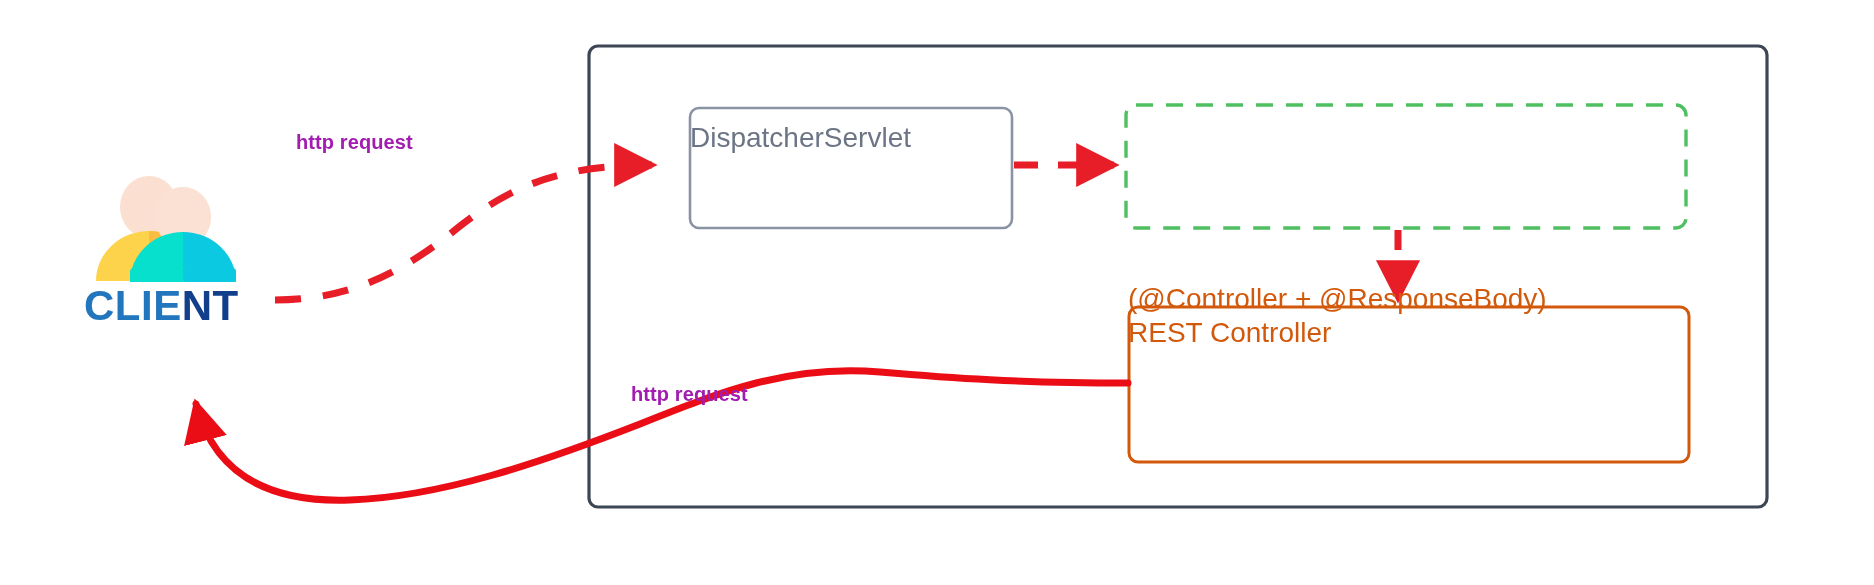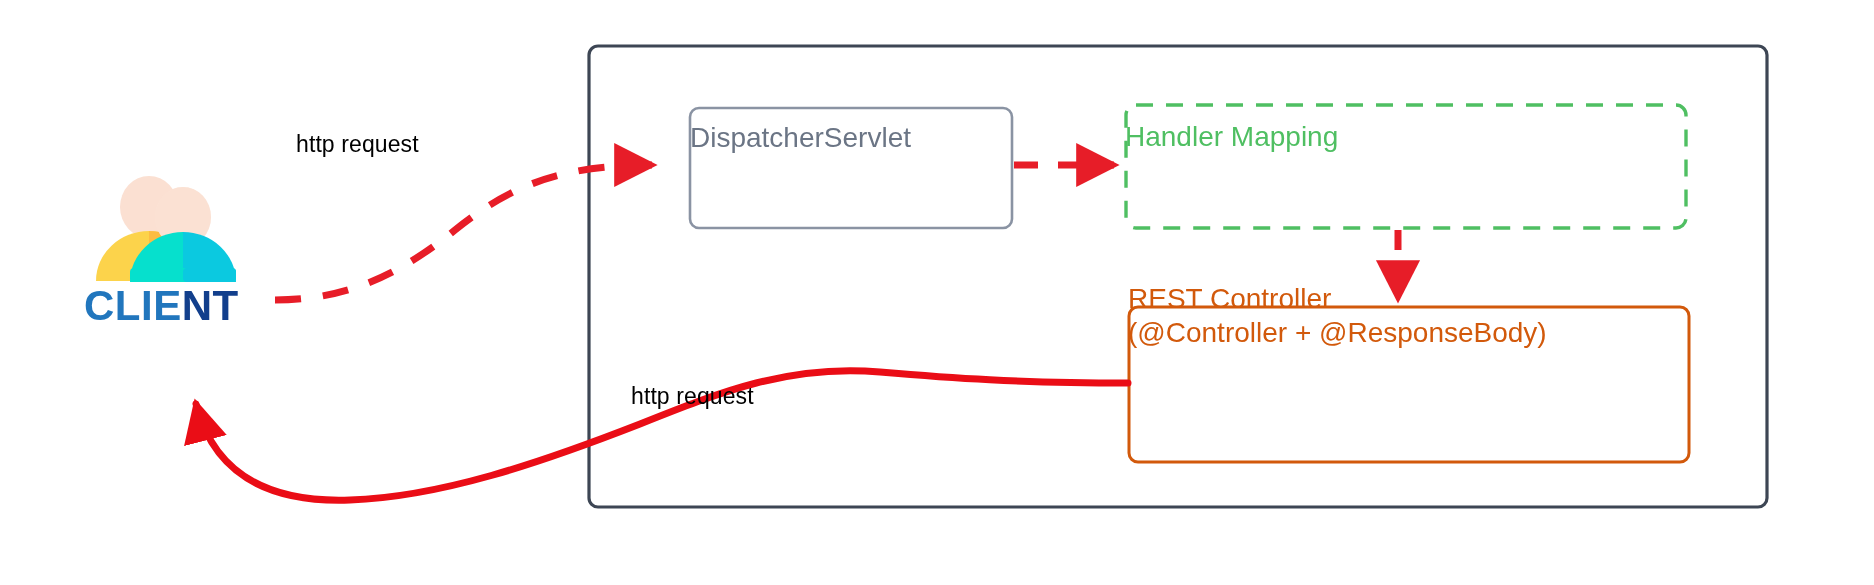--- a/index.html
+++ b/index.html
@@ -25,23 +25,23 @@
     width: 1874px;
     height: 585px;
   }
 
   
   .lbl {
     position: absolute;
     white-space: nowrap;
   }
   .edge-label {
-    font-size: 23px;
-    font-weight: normal;
-    color: #000000;
+    font-size: 20px;
+    font-weight: bold;
+    color: #a21caf;
     letter-spacing: 0.1px;
   }
   #label-http-request { left: 296px; top: 131px; }
   #label-http-response { left: 631px; top: 383px; }
 
   .node-label {
     position: absolute;
     text-align: left;
     font-size: 28px;
     line-height: 34px;
@@ -128,20 +128,19 @@
   <div id="client-wordmark">
     <span class="seg-a">CLIE</span><span class="seg-b">NT</span>
   </div>
 
   <div class="lbl edge-label" id="label-http-request">http request</div>
 
   <div class="lbl edge-label" id="label-http-response">http request</div>
 
   <div class="node-label" id="label-dispatcher-servlet">DispatcherServlet</div>
 
-  <div class="node-label" id="label-handler-mapping">Handler Mapping</div>
 
   <div class="node-label" id="label-rest-controller">
+    <div>(@Controller + @ResponseBody)</div>
     <div>REST Controller</div>
-    <div>(@Controller + @ResponseBody)</div>
   </div>
 
 </div>
 
 </body></html>

